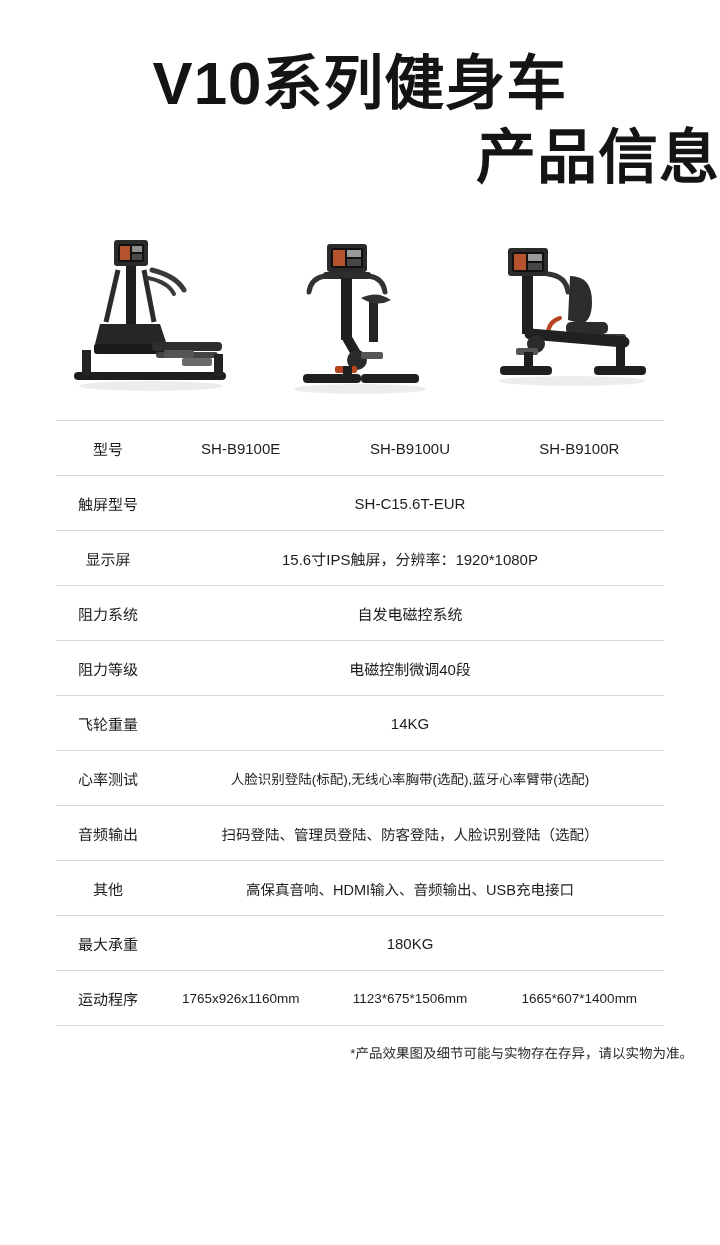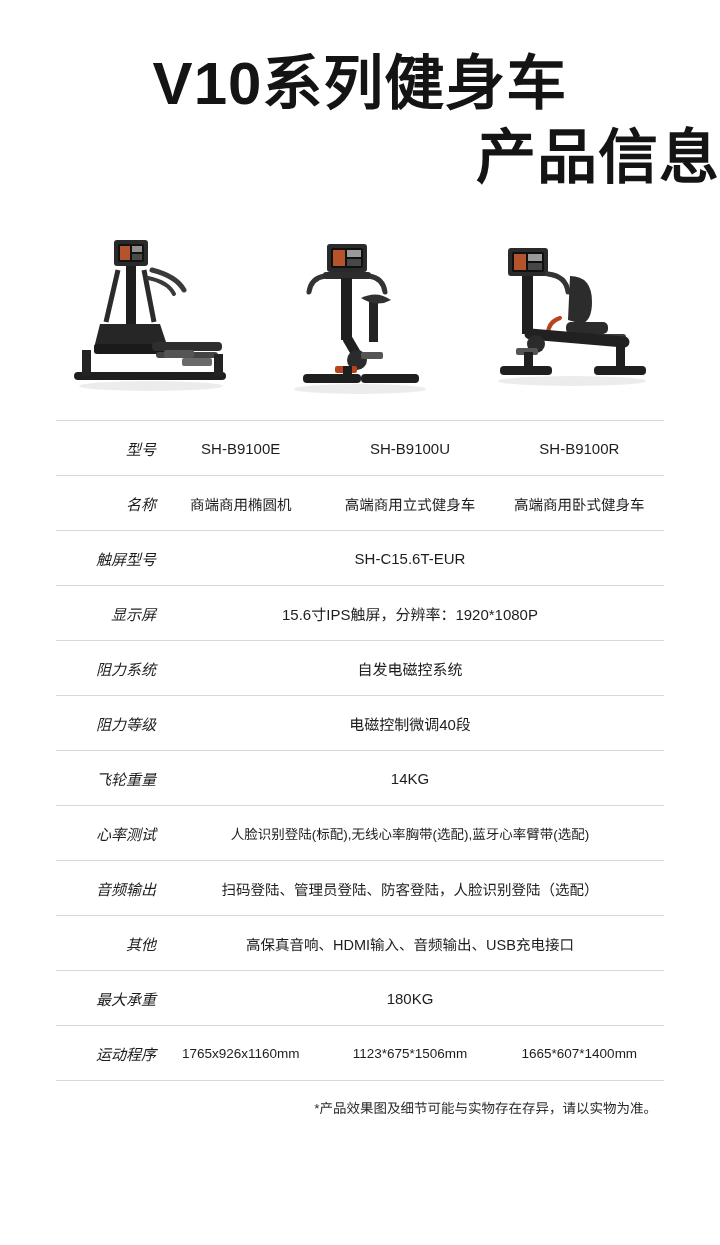--- a/index.html
+++ b/index.html
@@ -71,36 +71,35 @@
   .spec-table td {
     height: 54px;
     font-size: 15px;
     color: #1d1d1d;
     vertical-align: middle;
     padding: 0;
   }
   td.label {
     width: 96px;
     padding-left: 4px;
-    text-align: right;
+    text-align: center;
     white-space: nowrap;
-    font-style: italic;
   }
   td.val {
     text-align: center;
   }
   td.val.small {
     font-size: 14.5px;
   }
   td.val.tiny {
     font-size: 13.5px;
   }
 
   .footnote {
-    margin: 16px 63px 0 0;
+    margin: 16px 27px 0 0;
     text-align: right;
     font-size: 13.5px;
     color: #2b2b2b;
   }
 
   
   .product-fig svg { display: block; }
 </style>
 </head>
 <body>
@@ -215,26 +214,20 @@
 
   <table class="spec-table">
     <tbody>
       <tr>
         <td class="label">型号</td>
         <td class="val">SH-B9100E</td>
         <td class="val">SH-B9100U</td>
         <td class="val">SH-B9100R</td>
       </tr>
       <tr>
-        <td class="label">名称</td>
-        <td class="val small">商端商用椭圆机</td>
-        <td class="val small">高端商用立式健身车</td>
-        <td class="val small">高端商用卧式健身车</td>
-      </tr>
-      <tr>
         <td class="label">触屏型号</td>
         <td class="val" colspan="3">SH-C15.6T-EUR</td>
       </tr>
       <tr>
         <td class="label">显示屏</td>
         <td class="val" colspan="3">15.6寸IPS触屏，分辨率：1920*1080P</td>
       </tr>
       <tr>
         <td class="label">阻力系统</td>
         <td class="val" colspan="3">自发电磁控系统</td>

